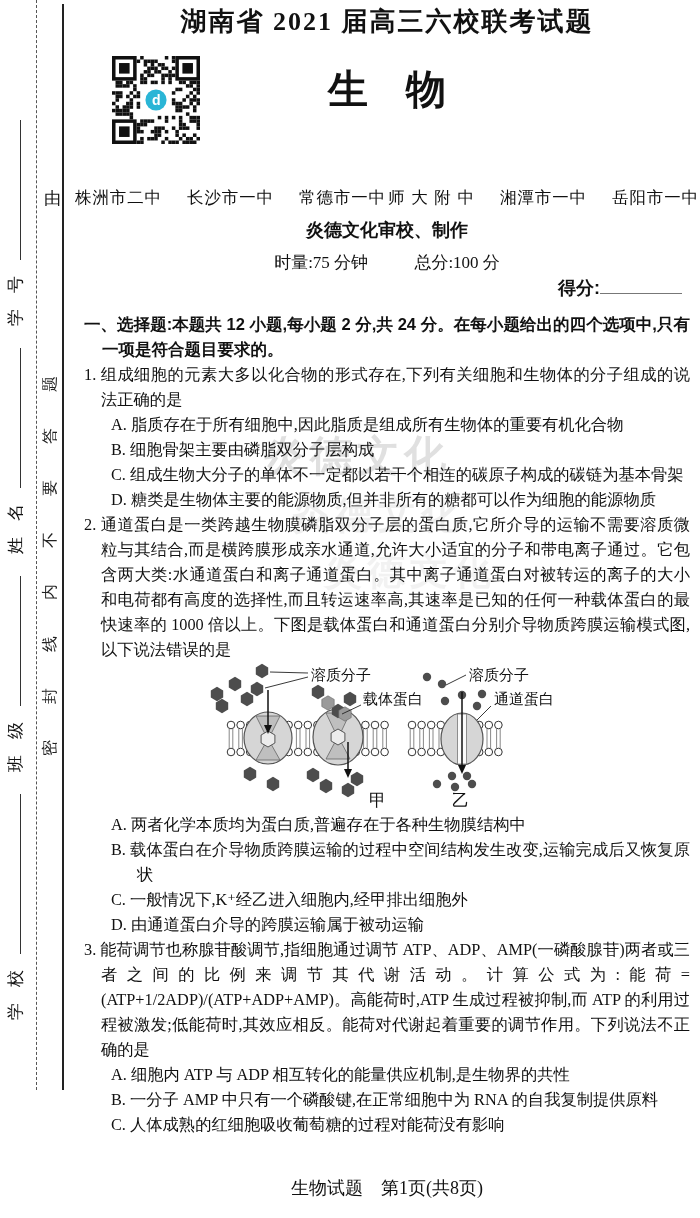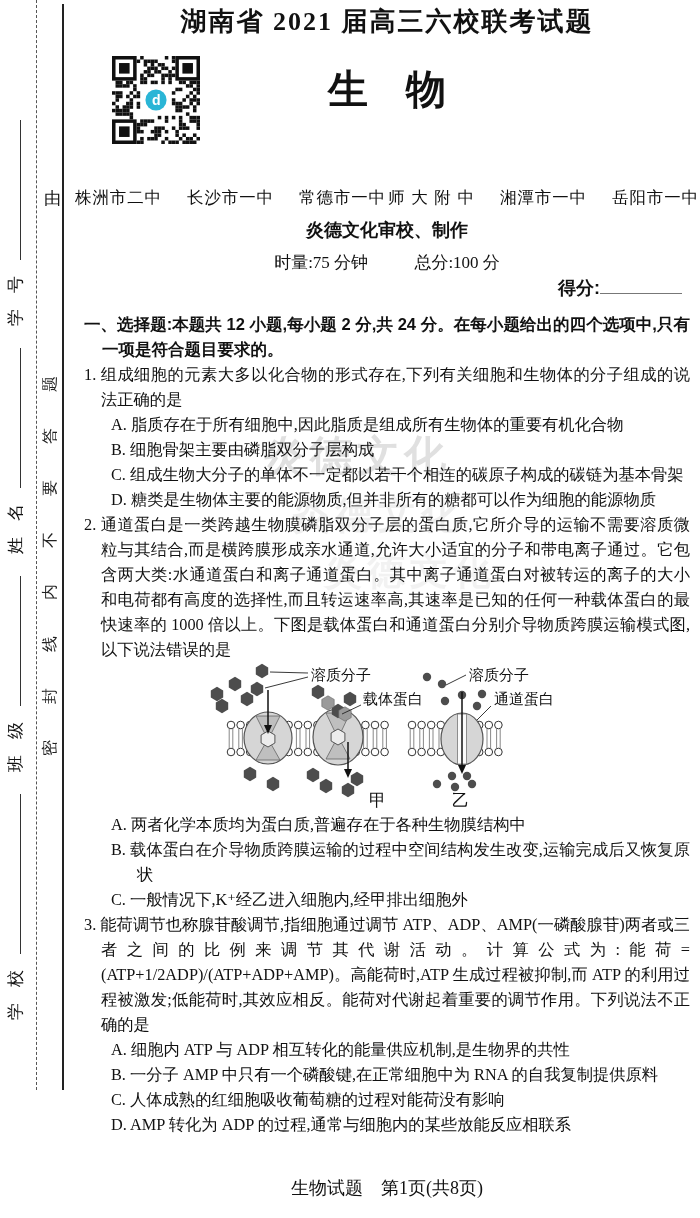--- a/index.html
+++ b/index.html
@@ -526,30 +526,30 @@
             <text x="299" y="42">通道蛋白</text>
             <text x="174" y="144" class="big">甲</text>
             <text x="257" y="144" class="big">乙</text>
           </svg>
         </div>
 
         <div class="opts">
           <div class="opt">A. 两者化学本质均为蛋白质,普遍存在于各种生物膜结构中</div>
           <div class="opt">B. 载体蛋白在介导物质跨膜运输的过程中空间结构发生改变,运输完成后又恢复原状</div>
           <div class="opt">C. 一般情况下,K⁺经乙进入细胞内,经甲排出细胞外</div>
+          <div class="opt">D. 由通道蛋白介导的跨膜运输属于被动运输</div>
         </div>
       </div>
 
       <div class="question">
         <div class="stem"><span class="qnum">3.</span><span>能荷调节也称腺苷酸调节,指细胞通过调节 ATP、ADP、AMP(一磷酸腺苷)两者或三者之间的比例来调节其代谢活动。计算公式为:能荷=(ATP+1/2ADP)/(ATP+ADP+AMP)。高能荷时,ATP 生成过程被抑制,而 ATP 的利用过程被激发;低能荷时,其效应相反。能荷对代谢起着重要的调节作用。下列说法不正确的是</span></div>
         <div class="opts">
           <div class="opt">A. 细胞内 ATP 与 ADP 相互转化的能量供应机制,是生物界的共性</div>
           <div class="opt">B. 一分子 AMP 中只有一个磷酸键,在正常细胞中为 RNA 的自我复制提供原料</div>
           <div class="opt">C. 人体成熟的红细胞吸收葡萄糖的过程对能荷没有影响</div>
-          <div class="opt">D. AMP 转化为 ADP 的过程,通常与细胞内的某些放能反应相联系</div>
         </div>
       </div>
 
     </div>
 
     <div class="footer">生物试题　第1页(共8页)</div>
   </div>
 </div>
 
 </body></html>

